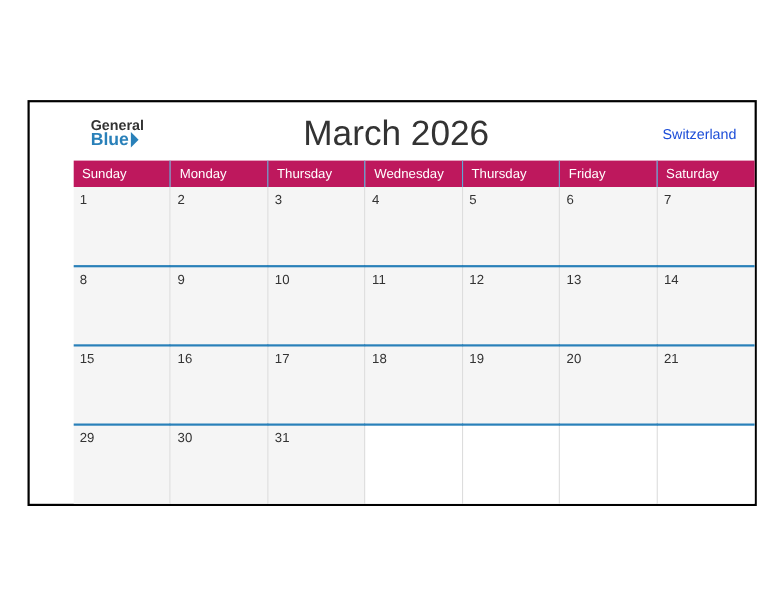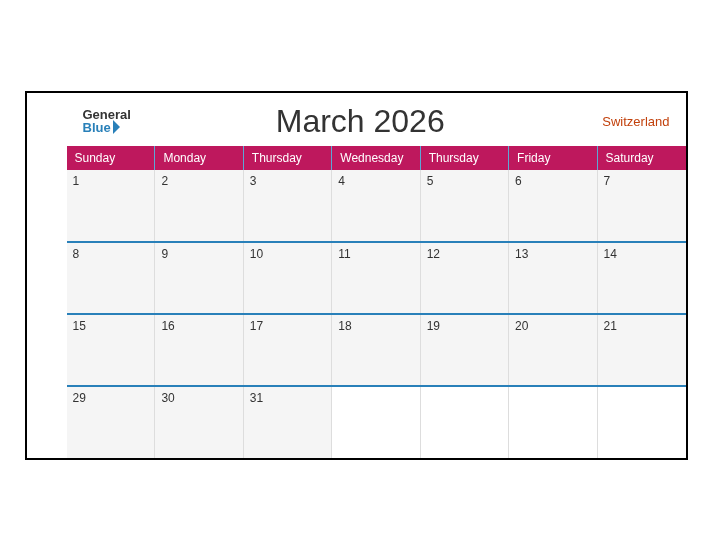--- a/index.html
+++ b/index.html
@@ -29,21 +29,21 @@
       display: flex;
       flex-direction: column;
       line-height: 1;
     }
     .logo-general {
       font-size: 13px;
       font-weight: bold;
       color: #333;
     }
     .logo-blue {
-      font-size: 13px;
+      font-size: 16px;
       font-weight: bold;
       color: #2980b9;
       display: flex;
       align-items: center;
     }
     .logo-triangle {
       width: 0;
       height: 0;
       border-left: 7px solid #2980b9;
       border-top: 7px solid transparent;
@@ -53,21 +53,21 @@
     }
     .calendar-title {
       font-size: 32px;
       font-weight: normal;
       color: #333;
       text-align: center;
       flex: 1;
     }
     .calendar-country {
       font-size: 13px;
-      color: #c2410c;
+      color: #1d4ed8;
       text-align: right;
       min-width: 80px;
     }
     .calendar-grid {
       width: 100%;
       border-collapse: collapse;
     }
     .calendar-grid thead tr {
       background-color: #be185d;
     }

